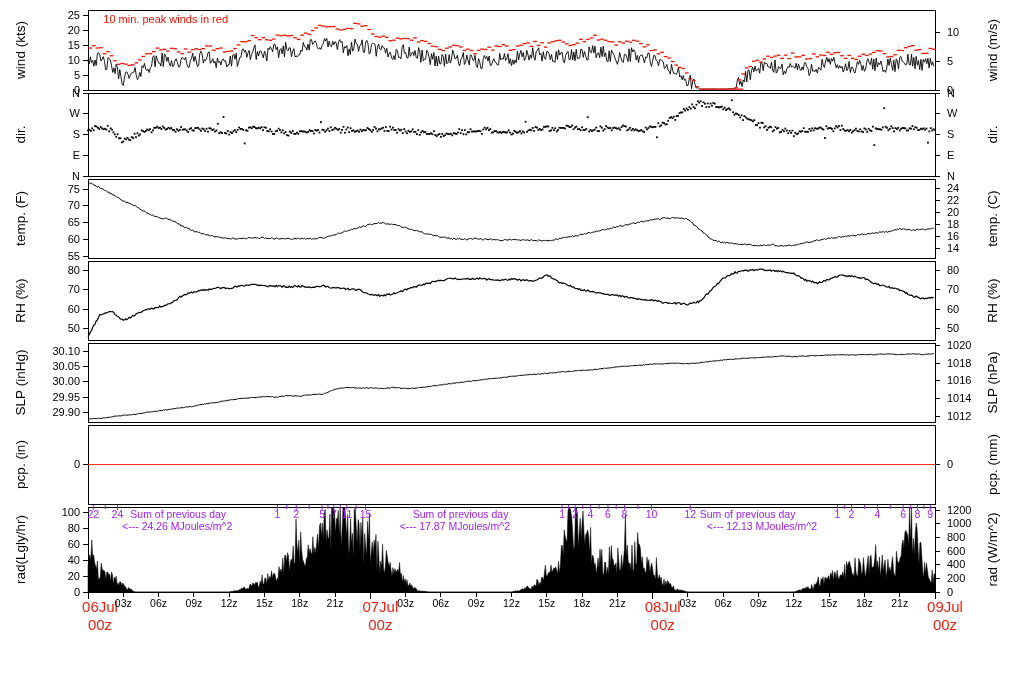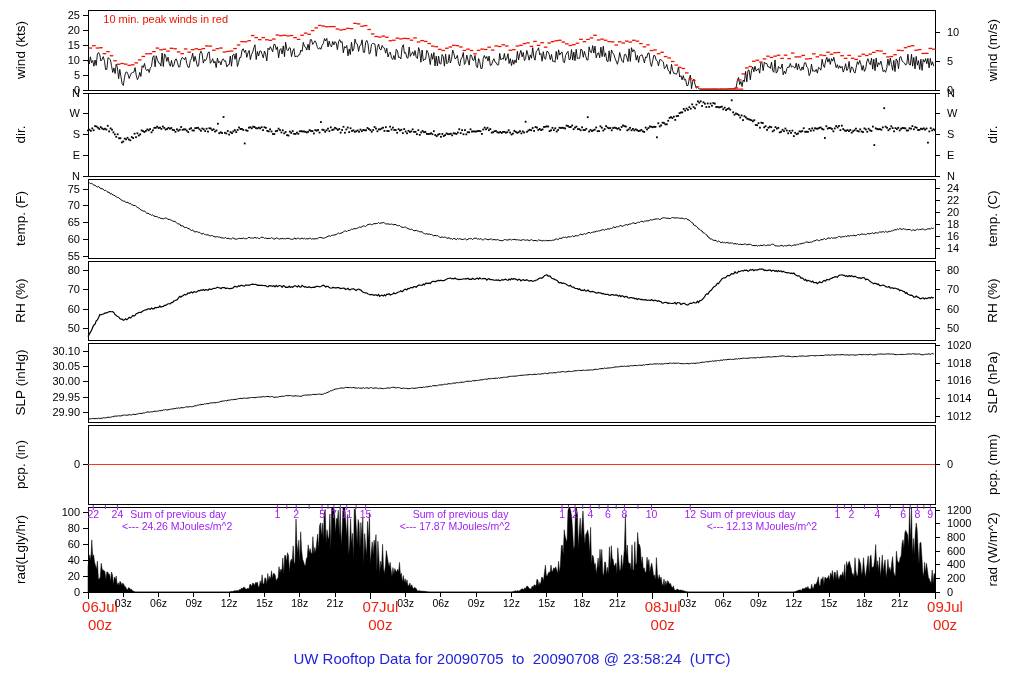--- a/index.html
+++ b/index.html
@@ -1128,14 +1128,13 @@
         <text x="829.125" y="607" text-anchor="middle" font-size="10.5" fill="#000000">15z</text>
         <line x1="864.4166666666666" y1="592" x2="864.4166666666666" y2="597" stroke="#000" shape-rendering="crispEdges"></line>
         <text x="864.4166666666666" y="607" text-anchor="middle" font-size="10.5" fill="#000000">18z</text>
         <line x1="899.7083333333334" y1="592" x2="899.7083333333334" y2="597" stroke="#000" shape-rendering="crispEdges"></line>
         <text x="899.7083333333334" y="607" text-anchor="middle" font-size="10.5" fill="#000000">21z</text>
         <line x1="935" y1="592" x2="935" y2="599" stroke="#000" shape-rendering="crispEdges"></line>
         <text x="945" y="612" text-anchor="middle" font-size="15" fill="#ee2211">09Jul</text>
         <text x="945" y="630" text-anchor="middle" font-size="15" fill="#ee2211">00z</text>
       </g>
     </svg>
-  <div class="chart-title" style="color: rgb(34, 34, 221);">UW Rooftop Data for 20090705  to  20090708 @ 23:58:24  (UTC)</div>
 </div>
 
 </body></html>

